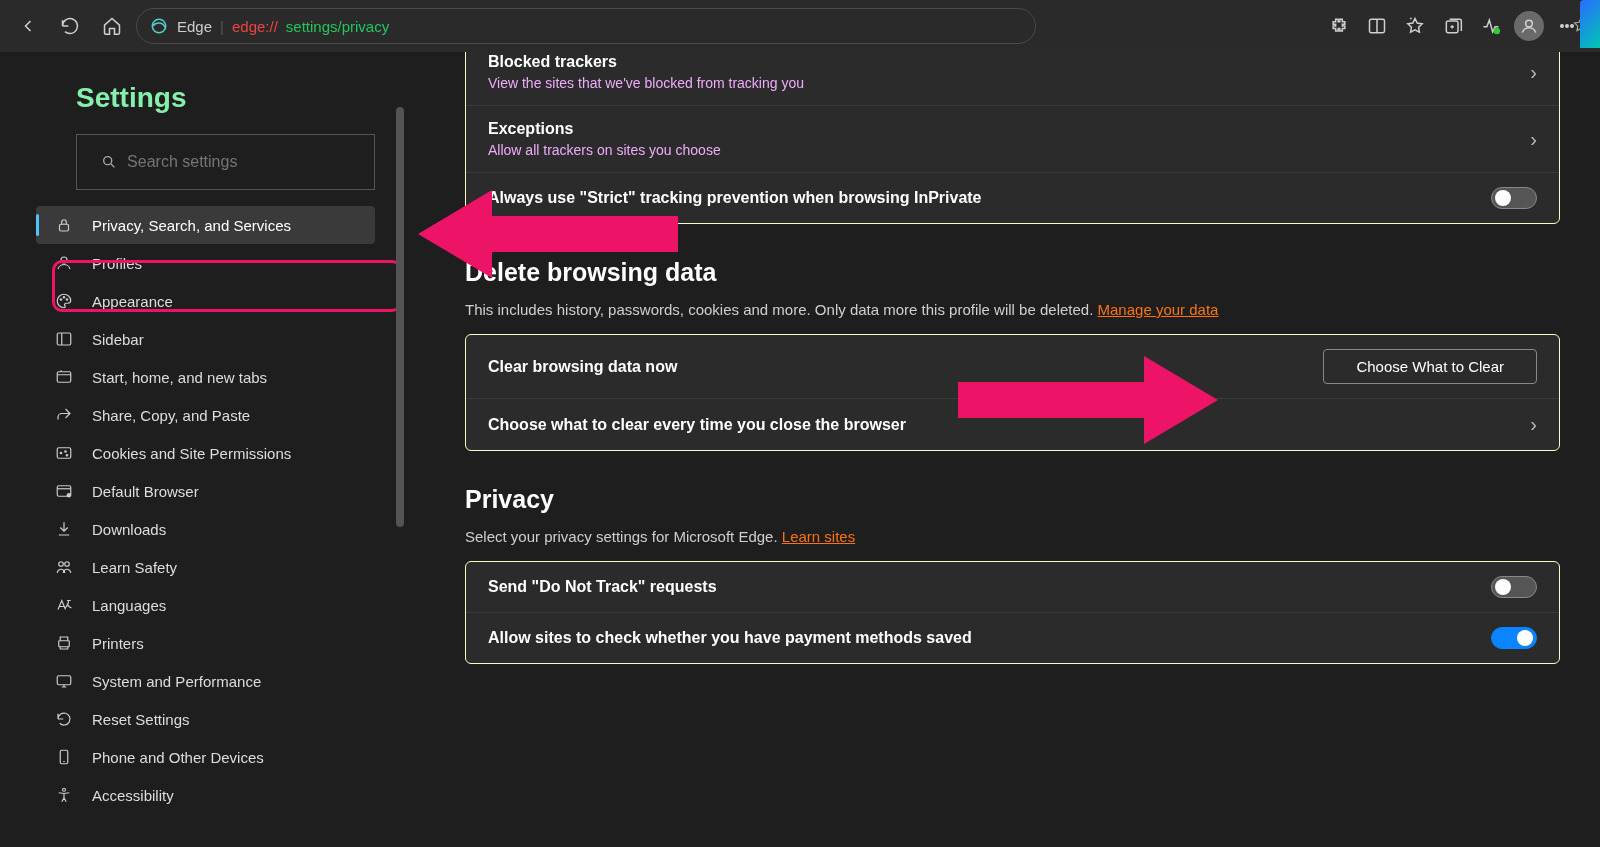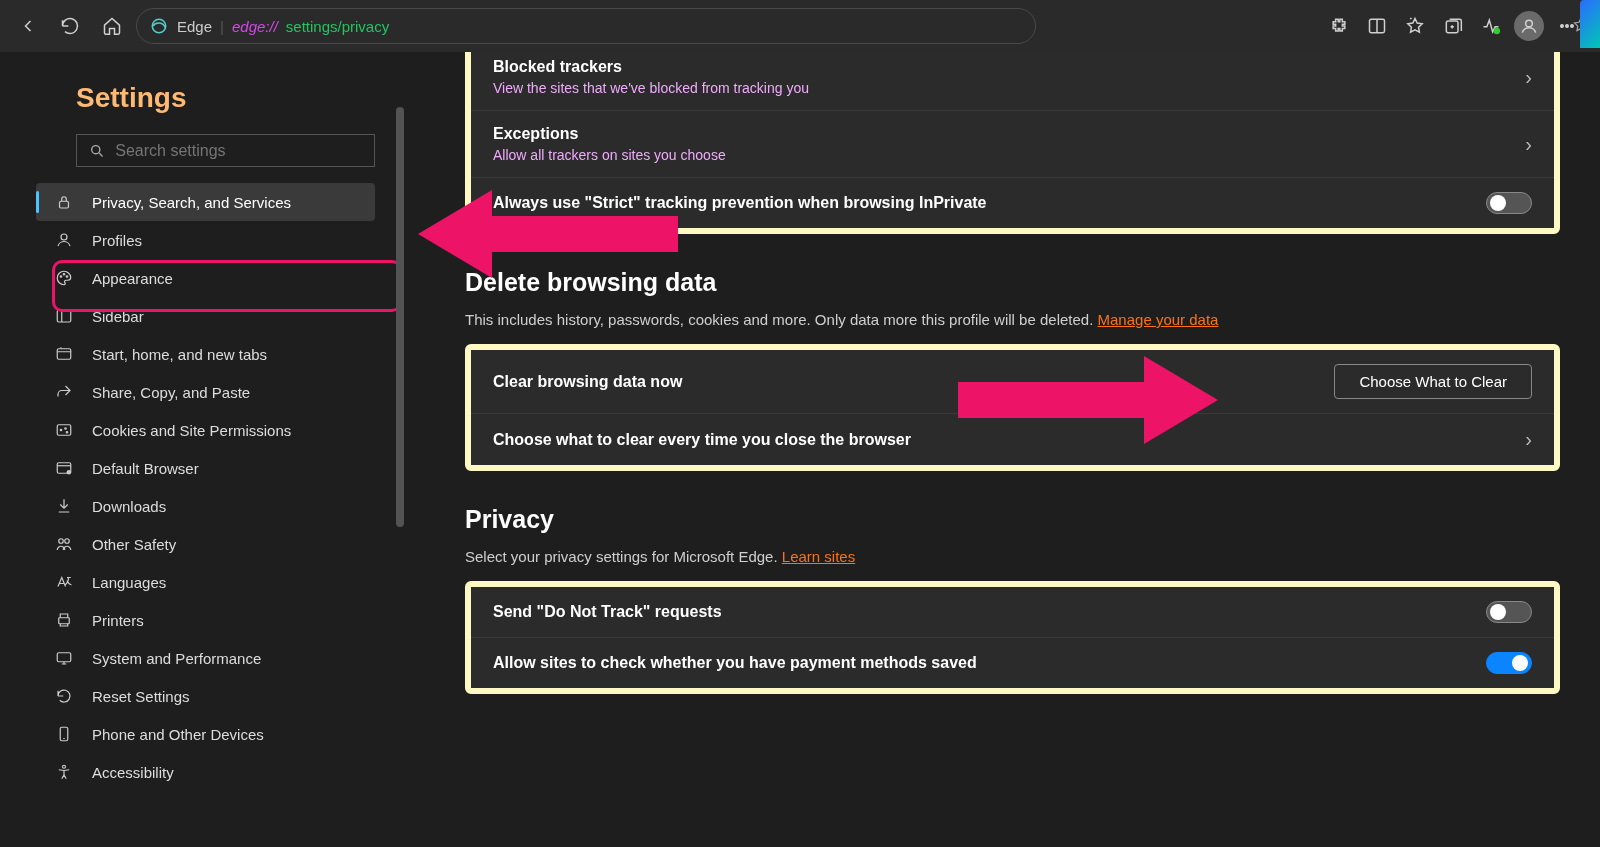--- a/index.html
+++ b/index.html
@@ -37,21 +37,21 @@
     border-radius: 18px;
     padding: 0 12px;
     gap: 8px;
     color: #ccc;
     font-size: 15px;
   }
   .address .edge-icon {
     width: 20px; height: 20px; display:flex; align-items:center; justify-content:center;
   }
   .address .sep { color:#555; }
-  .addr-prefix { color:#d946ef;font-style:italic; }
+  .addr-prefix { color:#ef4444; }
   .addr-suffix { color:#22c55e; }
   .spacer { flex: 1; }
   .tb-right { display:flex; align-items:center; gap:4px; padding-right:6px; }
   .tb-right .tb-btn { width:34px; }
   .avatar {
     width:30px; height:30px; border-radius:50%; background:#6a6a6a;
     display:flex; align-items:center; justify-content:center;
   }
   .content {
     display:flex;
@@ -61,29 +61,29 @@
   .sidebar {
     width: 405px;
     padding: 30px 30px 0 76px;
     position: relative;
     background:#1e1e1e;
   }
   .sidebar h1 {
     font-size: 28px;
     font-weight: 700;
     margin-bottom: 20px;
-    color:#fdba74;
+    color:#86efac;
   }
   .search {
     display:flex;
     align-items:center;
     border: 1px solid #555;
-    height: 33px;
+    height: 56px;
     border-radius:0;
-    padding: 0 12px;
+    padding: 0 24px;
     margin-bottom: 16px;
   }
   .search svg { width:18px; height:18px; stroke:#aaa; fill:none; stroke-width:2; }
   .search input {
     background:transparent; border:none; outline:none;
     color:#ccc; font-size:16px; margin-left:10px; width:100%;
   }
   .nav { display:flex; flex-direction:column; }
   .nav-item {
     display:flex;
@@ -135,21 +135,21 @@
     flex:1;
     padding: 0 40px 0 60px;
     overflow:hidden;
     position:relative;
   }
   .card {
     background:#2b2b2b;
     border-radius:6px;
     margin-bottom: 30px;
     overflow:hidden;
-    border:6px solid #fef9c3;
+    border:1px solid #fef9c3;
   }
   .card.first { margin-top: -14px; }
   .row {
     display:flex;
     align-items:center;
     justify-content:space-between;
     padding: 14px 22px;
     border-top:1px solid #3a3a3a;
   }
   .row:first-child { border-top:none; }
@@ -170,21 +170,21 @@
   .toggle.on::after { left:auto; right:3px; }
   .chev { color:#bbb; font-size:20px; }
   h2.sec {
     font-size:25px; font-weight:700; color:#fff;
     margin: 34px 0 14px;
   }
   .sec-desc { font-size:15px; color:#cfcfcf; margin-bottom:16px; }
   .sec-desc a { color:#f97316; text-decoration:underline; }
   .btn {
     border:1px solid #888; background:#2b2b2b; color:#fff;
-    padding:8px 24px; border-radius:4px; font-size:15px;
+    padding:8px 32px; border-radius:4px; font-size:15px;
   }
   .arrow {
     position:absolute;
     pointer-events:none;
   }
   .arrow svg { display:block; }
   .arrow-left { left:418px; top:182px; }
   .arrow-right { left:958px; top:348px; }
   .copilot {
     position:absolute; right:0; top:0; width:20px; height:48px;
@@ -383,21 +383,21 @@
           <span>Downloads</span>
         </div>
         <div class="nav-item">
           <span class="nicon">
             <svg viewBox="0 0 24 24">
               <circle cx="8" cy="8" r="3"></circle>
               <circle cx="16" cy="8" r="3"></circle>
               <path d="M3 20c0-3 3-5 5-5s5 2 5 5M11 20c0-3 3-5 5-5s5 2 5 5"></path>
             </svg>
           </span>
-          <span>Other Safety</span>
+          <span>Learn Safety</span>
         </div>
         <div class="nav-item">
           <span class="nicon">
             <svg viewBox="0 0 24 24">
               <path d="M4 18l5-12 5 12M6 14h6"></path>
               <path d="M16 6h5M18 6c0 4-2 8-5 10M16 10c1 3 3 5 6 6"></path>
             </svg>
           </span>
           <span>Languages</span>
         </div>

